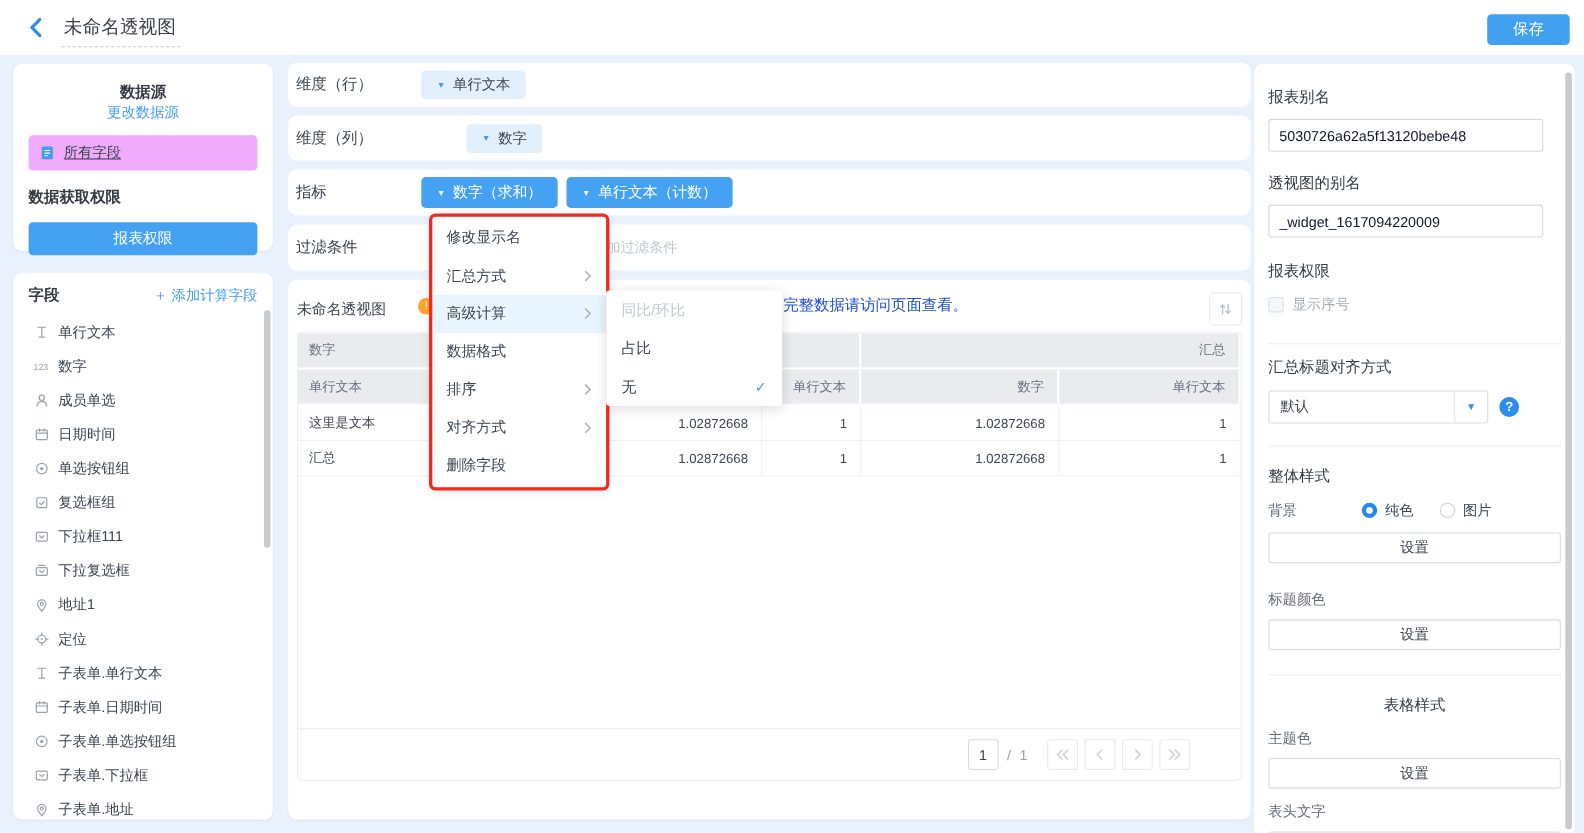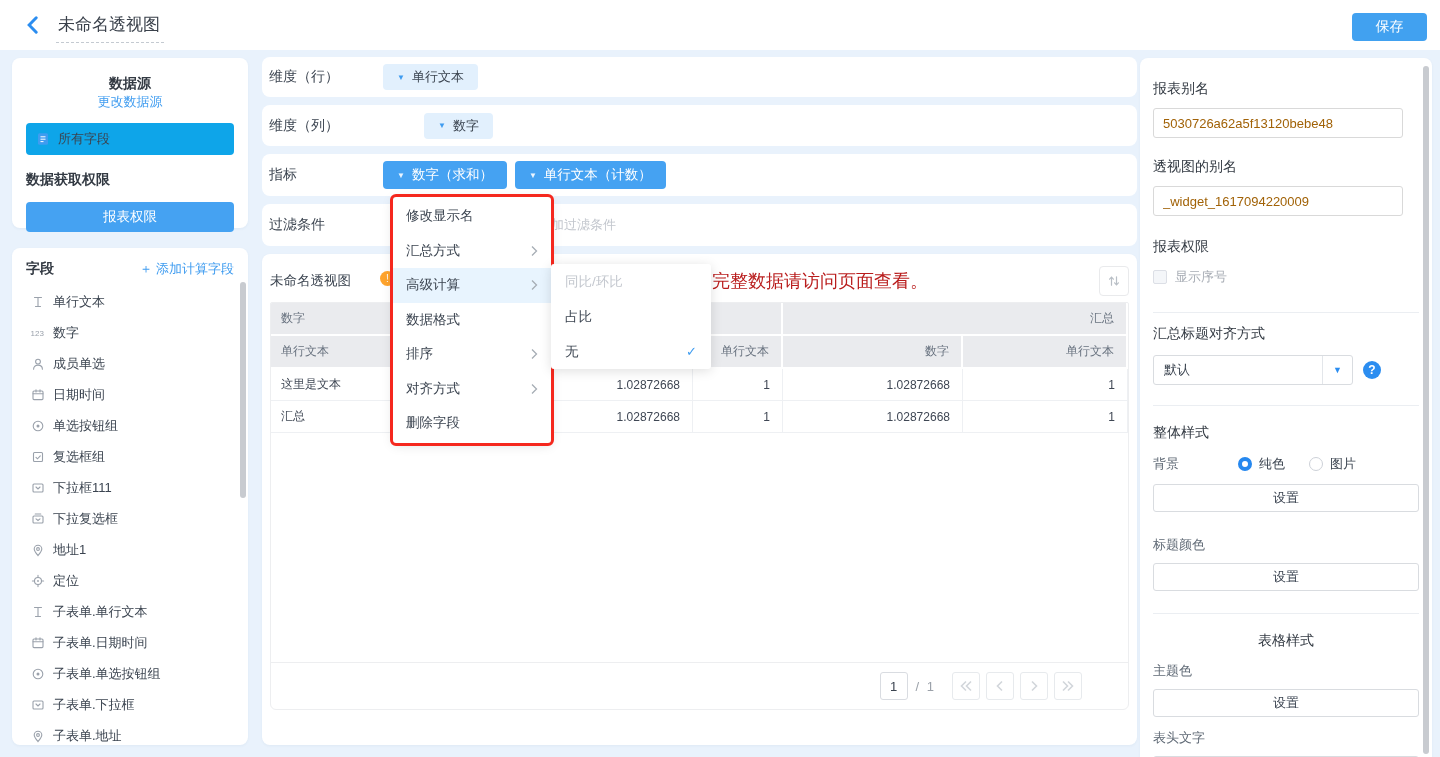--- a/index.html
+++ b/index.html
@@ -16,22 +16,22 @@
               color:#fff; font-size:14px; border:none; border-radius:4px; display:flex;
               align-items:center; justify-content:center; cursor:pointer; }
 
   .card { position:absolute; background:#fff; border-radius:8px; box-shadow:0 1px 3px rgba(40,70,120,.05); }
 
   
   .ds-card { left:12px; top:58px; width:236px; height:170px; padding:17px 14px; }
   .ds-head { display:flex; justify-content:flex-start; align-items:center;flex-direction:column; }
   .b-label { font-size:14px; font-weight:bold; color:#333a43; }
   .blue-link { font-size:13px; color:#3f9cf0; cursor:pointer; }
-  .source-row { margin-top:12px; height:32px; background:#0ea5e9; border-radius:4px; display:flex;
-                align-items:center; padding-left:10px; font-size:13px; color:#3b4450; cursor:pointer; }
+  .source-row { margin-top:12px; height:32px; background:#f0abfc; border-radius:4px; display:flex;
+                align-items:center; padding-left:10px; font-size:13px; color:#3b4450; cursor:pointer;text-decoration:underline; }
   .source-row .dicon { margin-right:8px; display:inline-flex; }
   .acc-label { margin-top:16px; }
   .perm-btn { margin-top:13px; width:100%; height:30px; background:#45a2f2; color:#fff; font-size:13.5px;
               border:none; border-radius:4px; display:flex; align-items:center; justify-content:center; cursor:pointer; }
 
   .fields-card { left:12px; top:248px; width:236px; height:497px; padding:12px 0 0 0; }
   .fields-head { display:flex; justify-content:space-between; align-items:center; padding:0 14px; }
   .add-link { font-size:13px; color:#3f9cf0; cursor:pointer; }
   .field-list { margin-top:8px; }
   .fitem { height:31px; display:flex; align-items:center; padding-left:18px; cursor:pointer; }
@@ -51,21 +51,21 @@
   .tag-solid { height:28px; background:#45a2f2; color:#fff; font-size:13.5px; margin-right:8px; }
   .tag-solid .arr { color:#eaf5ff; }
   .filter-hint { position:absolute; left:276px; font-size:13px; color:#c3c7ce; cursor:pointer; }
 
   
   .preview-card { left:262px; top:254px; width:875px; height:491px; }
   .pv-title { position:absolute; left:8px; top:18px; font-size:13.5px; color:#3b4450; }
   .warn-dot { position:absolute; left:118px; top:17px; width:15px; height:15px; border-radius:50%;
               background:#ffa42d; color:#fff; font-size:10px; display:flex; align-items:center;
               justify-content:center; z-index:5; }
-  .pv-notice { position:absolute; left:450px; top:15px; font-size:18px; color:#b91c1c; }
+  .pv-notice { position:absolute; left:450px; top:15px; font-size:14px; color:#1d4ed8; }
   .sort-btn { position:absolute; right:8px; top:12px; width:30px; height:30px; border:1px solid #e9eaec;
               border-radius:4px; background:#fff; display:flex; align-items:center; justify-content:center; cursor:pointer; }
 
   .tbl-box { position:absolute; left:8px; right:8px; top:48px; bottom:35px; border:1px solid #edeef0;
              border-radius:2px 2px 6px 6px; display:flex; flex-direction:column; background:#fff; overflow:hidden; }
   .trow { display:flex; flex:0 0 auto; }
   .hrow { background:#eaebee; }
   .hrow .tc { color:#68727f; border-right:2px solid #fff; }
   .hrow { border-bottom:2px solid #fff; }
   .tc { height:31px; display:flex; align-items:center; font-size:12px; color:#3f4754; flex:0 0 auto; }
@@ -95,21 +95,21 @@
            padding:0 14px; font-size:13.5px; color:#3b4450; cursor:pointer; }
   .sitem.disabled { color:#c3c7ce; }
   .check { color:#3f9cf0; font-size:13px; }
 
   
   .right-card { left:1140px; top:58px; width:292px; height:712px; border-radius:8px 8px 0 0; }
   .rp-inner { padding:22px 13px 0 13px; }
   .rp-label { font-size:14px; font-weight:normal; color:#333a43; }
   .rp-sub { font-size:13px; color:#606a76; }
   .rp-input { width:250px; height:30px; border:1px solid #d9d9d9; border-radius:3px; padding:0 9px;
-              font-size:13px; color:#a16207; font-family:"Liberation Sans","DejaVu Sans",sans-serif; background:#fff; }
+              font-size:13px; color:#0f172a; font-family:"Liberation Sans","DejaVu Sans",sans-serif; background:#fff; }
   .chk-row { display:flex; align-items:center; cursor:pointer; }
   .chk-box { width:14px; height:14px; border:1px solid #dcdfe6; background:#f4f6f9; border-radius:2px; margin-right:8px; }
   .chk-label { font-size:13px; color:#a8adb5; }
   .rp-hr { border:none; border-top:1px solid #ebeef2; }
   .dd-row { display:flex; align-items:center; }
   .dd { width:200px; height:30px; border:1px solid #d9dce0; border-radius:3px; display:flex; cursor:pointer; background:#fff; }
   .dd-val { flex:1; display:flex; align-items:center; padding-left:10px; font-size:13px; color:#3b4450; }
   .dd-arr { width:30px; border-left:1px solid #e3e6ea; display:flex; align-items:center;
             justify-content:center; color:#2b8df0; font-size:9px; }
   .help-dot { width:18px; height:18px; border-radius:50%; background:#2b8df0; color:#fff; font-size:12px;

